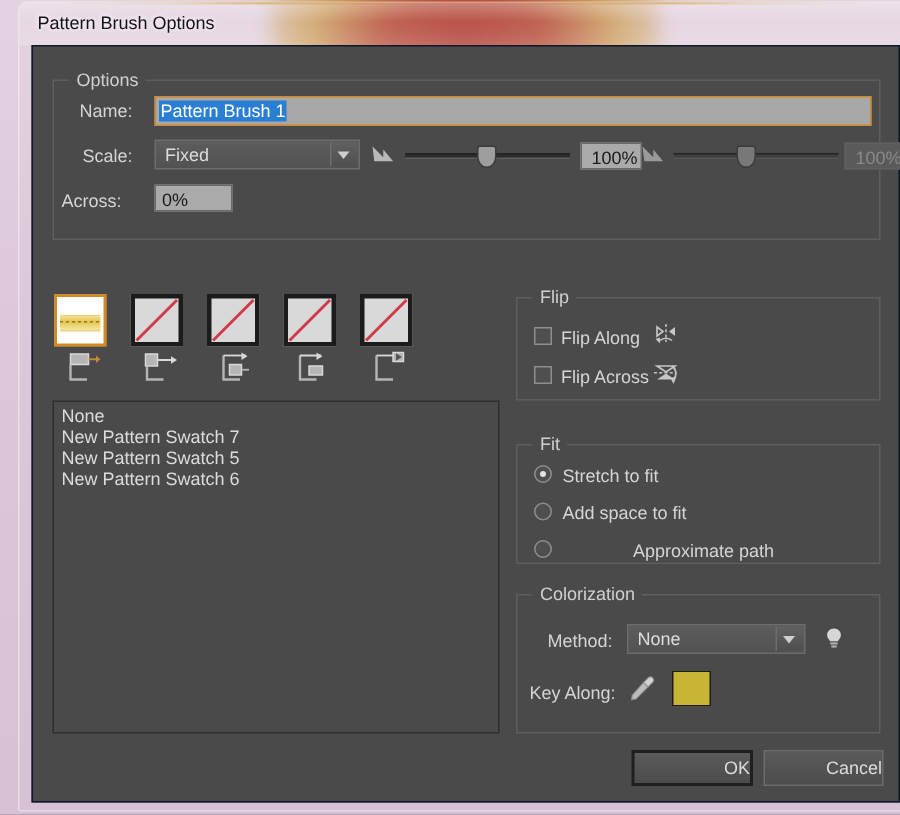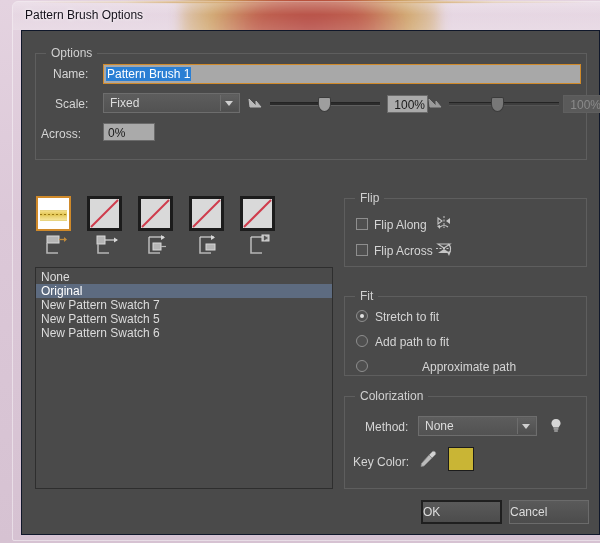--- a/index.html
+++ b/index.html
@@ -162,21 +162,21 @@
     position:absolute;left:3px;top:3px;width:4px;height:4px;
     background:#e2e2e2;border-radius:50%;
   }
 
   
   .btn{
     position:absolute;box-sizing:border-box;
     background:linear-gradient(180deg,#5a5a5a,#4c4c4c);
     border:1px solid #6b6b6b;
     color:#dcdcdc;font-size:12px;
-    text-align:left;line-height:22px;
+    text-align:right;line-height:22px;
   }
   .btn.default{border:2px solid #1f1f1f;line-height:20px;}
 
   
   #key-color-swatch{
     position:absolute;box-sizing:border-box;border:1px solid #1c1c1c;
   }
 
   svg{display:block;}
 </style>
@@ -306,21 +306,20 @@
           <path d="M3,3 L3,19 L14,19" stroke="#b5b5b5" stroke-width="1.6" fill="none"></path>
           <path d="M3,3 L15,3" stroke="#d8d8d8" stroke-width="1.2" fill="none"></path>
           <rect x="14" y="1" width="7" height="6" fill="#b5b5b5" stroke="#d8d8d8" stroke-width="1"></rect>
           <path d="M16,1.5 L20,4 L16,6.5 Z" fill="#555"></path>
         </svg>
       </span>
     </div>
 
     <div id="swatch-list" style="left:13px;top:236px;width:298px;height:222px;padding-top:2px;">
       <div class="list-item">None</div>
-      <div class="list-item selected">Original</div>
       <div class="list-item">New Pattern Swatch 7</div>
       <div class="list-item">New Pattern Swatch 5</div>
       <div class="list-item">New Pattern Swatch 6</div>
     </div>
 
     <div class="groupbox" style="left:322px;top:160px;width:243px;height:76px;">
       <div class="gb-border"></div>
       <div class="gb-label">Flip</div>
       <div class="gb-inner">
 
@@ -354,21 +353,21 @@
       <div class="gb-border"></div>
       <div class="gb-label">Fit</div>
       <div class="gb-inner">
 
         <div class="radio" style="left:12px;top:14px;">
           <span class="dot"></span>
         </div>
         <div class="lbl" style="left:31px;top:14px;">Stretch to fit</div>
 
         <div class="radio" style="left:12px;top:39px;"></div>
-        <div class="lbl" style="left:31px;top:39px;">Add path to fit</div>
+        <div class="lbl" style="left:31px;top:39px;">Add space to fit</div>
 
         <div class="radio" style="left:12px;top:64px;"></div>
         <div class="lbl" style="left:31px;top:64px;margin-left:47px;">Approximate path</div>
       </div>
     </div>
 
     <div class="groupbox" style="left:322px;top:358px;width:243px;height:100px;">
       <div class="gb-border"></div>
       <div class="gb-label">Colorization</div>
       <div class="gb-inner">
@@ -381,21 +380,21 @@
           </span>
         </div>
         <span style="position:absolute;left:204px;top:21px;">
           <svg width="16" height="18" viewBox="0 0 16 18">
             <path d="M8,2 C10.8,2 12.6,4 12.6,6.3 C12.6,8.2 11.2,9.2 10.6,10.5 L5.4,10.5 C4.8,9.2 3.4,8.2 3.4,6.3 C3.4,4 5.2,2 8,2 Z" fill="#d6d6d6"></path>
             <rect x="5.6" y="11.2" width="4.8" height="1.5" fill="#b0b0b0"></rect>
             <rect x="6.2" y="13.3" width="3.6" height="1.4" fill="#b0b0b0"></rect>
           </svg>
         </span>
 
-        <div class="lbl" style="left:9px;top:59px;">Key Color:</div>
+        <div class="lbl" style="left:9px;top:59px;">Key Along:</div>
         <span style="position:absolute;left:74px;top:53px;">
           <svg width="20" height="20" viewBox="0 0 20 20">
             <path d="M14.5,2.5 a2.2,2.2 0 0 1 3,3 L14,9 L11,6 Z" fill="#d2d2d2" stroke="#8a8a8a" stroke-width="0.7"></path>
             <path d="M11,6 L14,9 L6,17 L3,17.5 L3.5,14.5 Z" fill="#bcbcbc" stroke="#8a8a8a" stroke-width="0.7"></path>
           </svg>
         </span>
         <div id="key-color-swatch" style="left: 104px; top: 51px; width: 26px; height: 24px; background: rgb(201, 181, 53);"></div>
       </div>
     </div>
 

